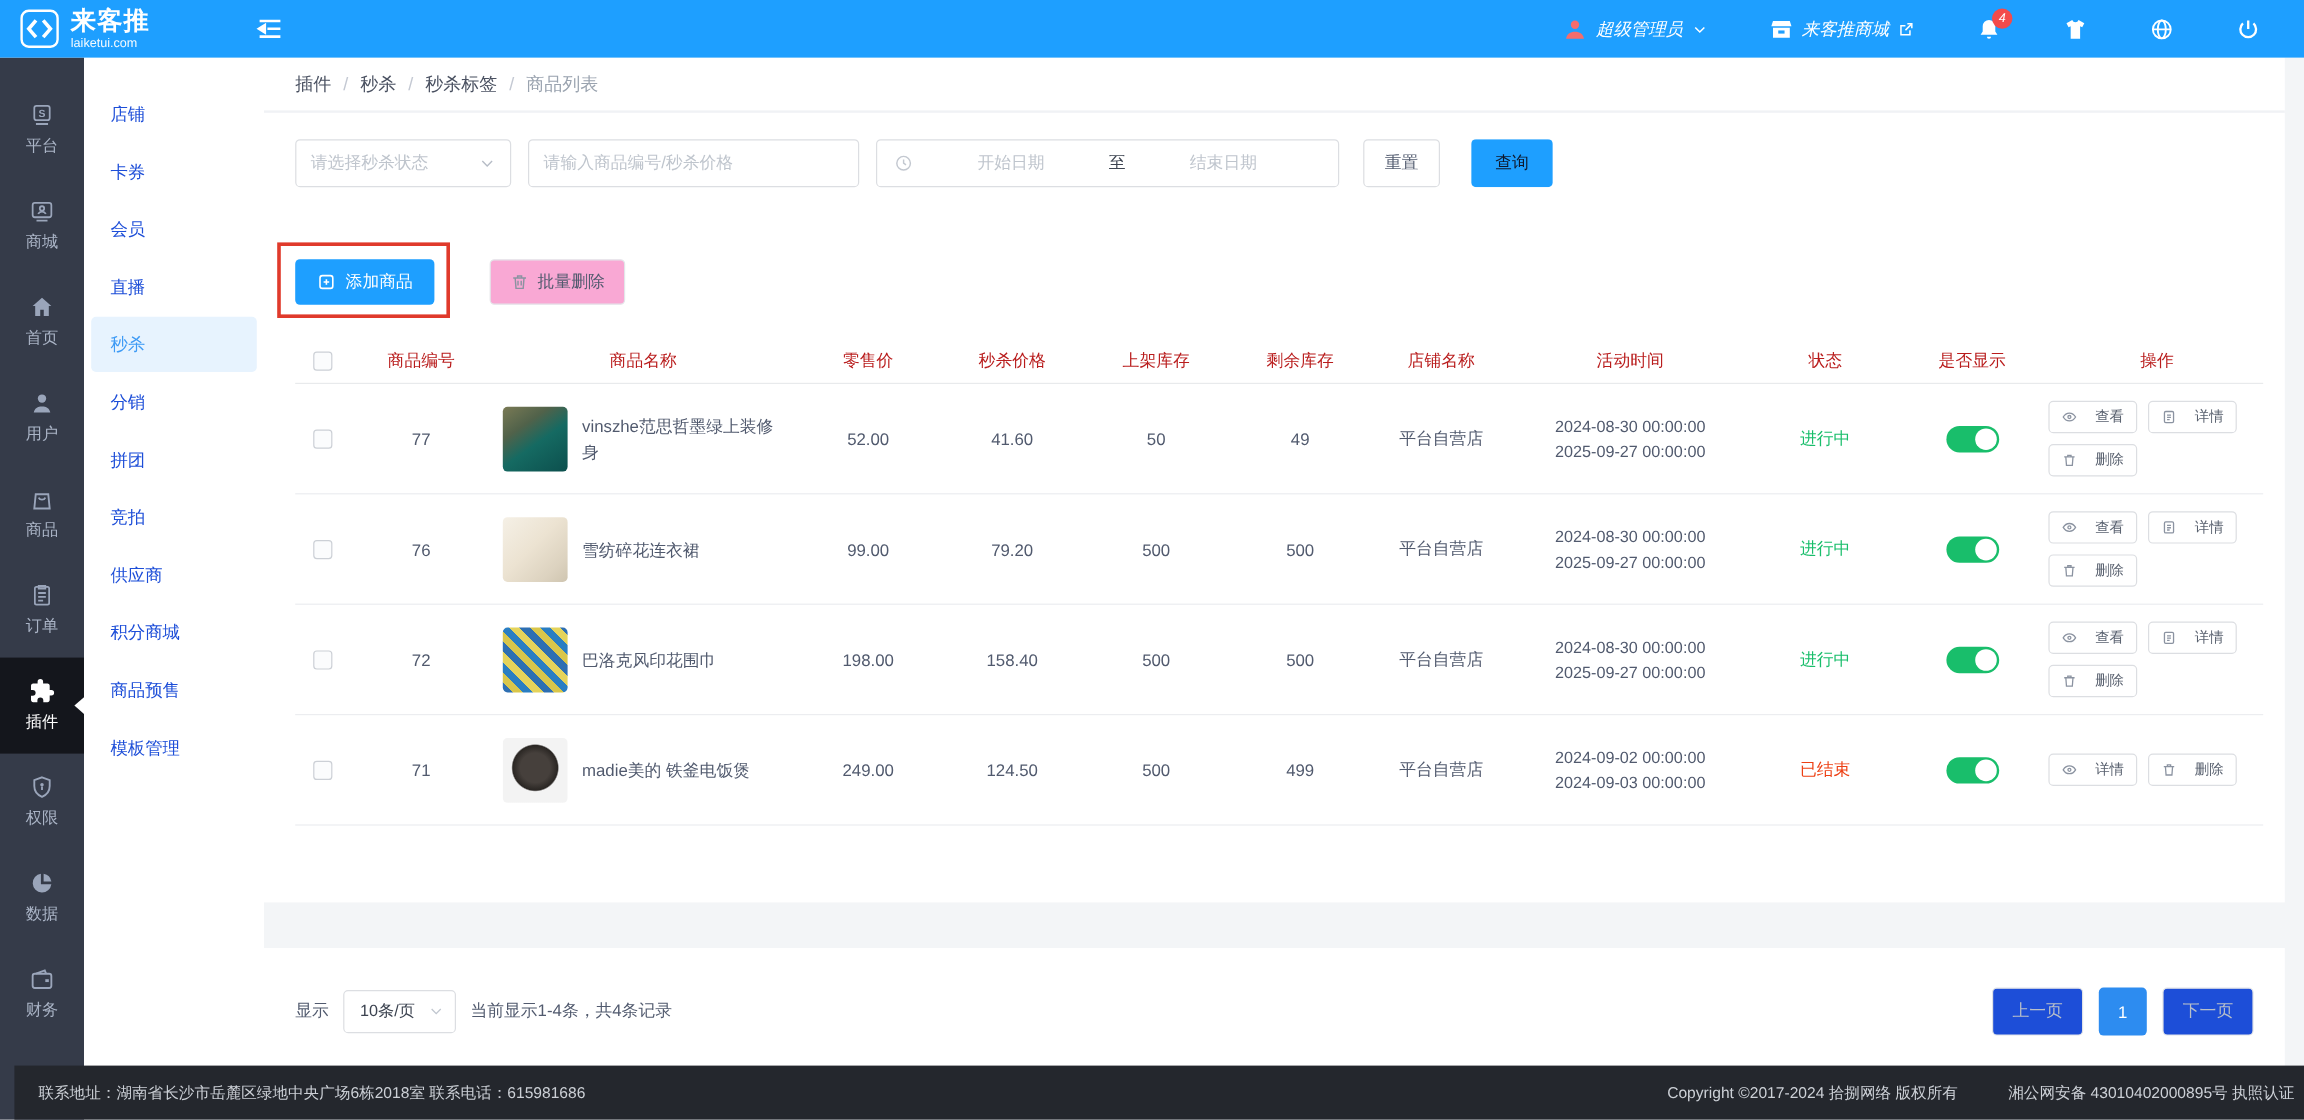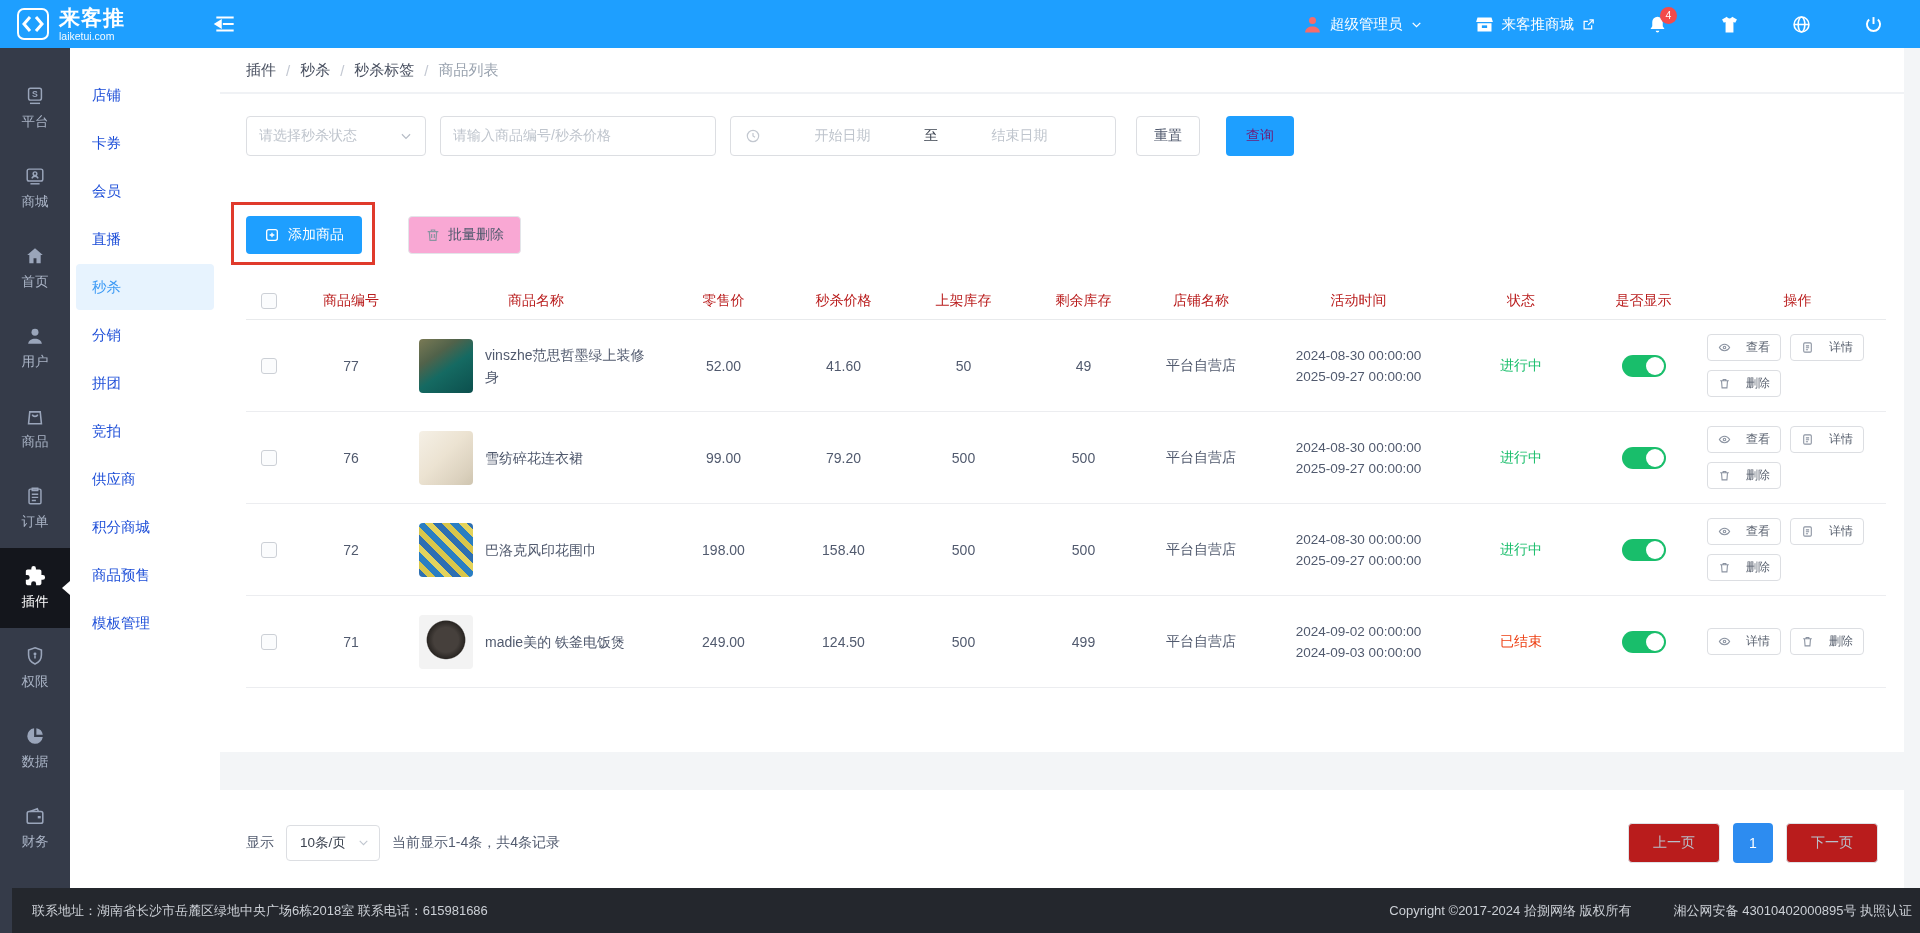--- a/index.html
+++ b/index.html
@@ -11,21 +11,21 @@
 
   
   .header{position:absolute; left:0; top:0; width:1920px; height:48px; background:var(--primary);
           display:flex; align-items:center; color:#fff; z-index:30;}
   .brand{display:flex; align-items:center; padding-left:16px; width:210px;}
   .brand .logo{width:34px; height:34px; flex:none;}
   .brand .btxt{margin-left:9px; line-height:1;}
   .brand .btxt .t1{font-size:21px; font-weight:bold; letter-spacing:1px;}
   .brand .btxt .t2{font-size:10.5px; margin-top:3px; opacity:.95;}
   .collapse{width:26px; height:26px; cursor:pointer; margin-left:2px;}
-  .hright{margin-left:auto; display:flex; align-items:flex-start; gap:51px; padding-right:36px; font-size:14.5px;}
+  .hright{margin-left:auto; display:flex; align-items:flex-start; gap:51px; padding-right:36px; font-size:14.5px;font-style:italic;}
   .chip{display:flex; align-items:center; gap:7px; cursor:pointer;}
   .bellwrap{position:relative; cursor:pointer;}
   .badge{position:absolute; top:-7px; right:-9px; min-width:17px; height:17px; background:#f34b4b;
          border-radius:9px; font-size:10.5px; display:flex; align-items:center; justify-content:center; padding:0 4px;}
   .hicon{width:21px; height:21px; display:block;}
 
   
   .rail{position:absolute; left:0; top:48px; width:70px; height:885px; background:#353b49; z-index:10; padding-top:20px;}
   .rail-item{position:relative; height:80px; display:flex; flex-direction:column; align-items:center; justify-content:center;
              color:#aab4c6; cursor:pointer;}
@@ -59,21 +59,21 @@
   .finput{width:276px; height:40px; border:1px solid #dcdee2; border-radius:4px; display:flex; align-items:center;
           padding:0 12px; color:#bfc5cd; font-size:14px; background:#fff; cursor:text;}
   .fdate{width:386px; height:40px; border:1px solid #dcdee2; border-radius:4px; display:flex; align-items:center;
          padding:0 14px; color:#bfc5cd; font-size:14px; background:#fff; cursor:pointer;}
   .fdate .clk{width:16px; height:16px; color:#c3c8d0; flex:none;}
   .fdate .dph{flex:1; text-align:center;}
   .fdate .to{color:#3c4350;}
   .btn{height:40px; border-radius:4px; display:inline-flex; align-items:center; justify-content:center;
        font-size:14px; cursor:pointer; border:1px solid transparent;}
   .btn-plain{background:#fff; border-color:#dcdee2; color:#515a6e; padding:0 17px; margin-left:6px;}
-  .btn-primary{background:var(--primary); color:#701a75; padding:0 19px; margin-left:12px;}
+  .btn-primary{background:var(--primary); color:#0f172a; padding:0 19px; margin-left:12px;}
 
   .toolbar{display:flex; align-items:center; margin-top:60px; padding-left:26px; gap:46px;}
   .addwrap{position:relative; display:inline-block;}
   .anno{position:absolute; left:-15px; top:-14px; right:-13px; bottom:-11px; border:3px solid var(--annotation); pointer-events:none;}
   .btn-add{height:38px; background:var(--primary); color:#fff; border-radius:4px; display:inline-flex; align-items:center;
            gap:8px; padding:0 18px; font-size:14px; cursor:pointer;}
   .btn-batch{height:38px; background:#f9a8d4; border:1px solid #e3e5e9; border-radius:4px; display:inline-flex; align-items:center;
            gap:7px; padding:0 16px; font-size:14px; color:#515a6e; cursor:pointer;}
   .sic{width:16px; height:16px;}
 
@@ -102,21 +102,21 @@
   .oic{width:13px; height:13px; color:#8b93a1;}
 
   
   .gap{height:38px;}
   .card2{height:105px; display:flex; align-items:center; padding:0 26px;}
   .pgleft{display:flex; align-items:center; gap:12px; font-size:14px; color:#515a6e;}
   .psel{width:94px; height:36px; border:1px solid #dcdee2; border-radius:4px; display:flex; align-items:center;
         padding:0 9px 0 13px; font-size:13.5px; color:#3c4350; cursor:pointer; background:#fff;}
   .psel .chev{margin-left:auto; width:13px; height:13px; color:#c0c6cf;}
   .pgright{margin-left:auto; display:flex; align-items:center; gap:13px;}
-  .pgbtn{width:92px; height:40px; border:1px solid #dfe2e7; border-radius:4px; background:#b91c1c; color:#b8bfc9;
+  .pgbtn{width:76px; height:40px; border:1px solid #dfe2e7; border-radius:4px; background:#1d4ed8; color:#b8bfc9;
          font-size:14px; display:flex; align-items:center; justify-content:center; cursor:pointer;}
   .pgnum{width:40px; height:40px; border-radius:4px; background:#2d8cf0; color:#fff; font-size:14px;
          display:flex; align-items:center; justify-content:center; cursor:pointer;}
 
   
   .footer{position:absolute; left:12px; bottom:0; width:1920px; height:45px; background:#24272d; z-index:40;
           display:flex; align-items:center; font-size:13px; color:#ccd0d6; padding:12px 20px;}
   .footer .fright{margin-left:auto; display:flex; gap:42px;}
   svg{display:block;}
 </style>

